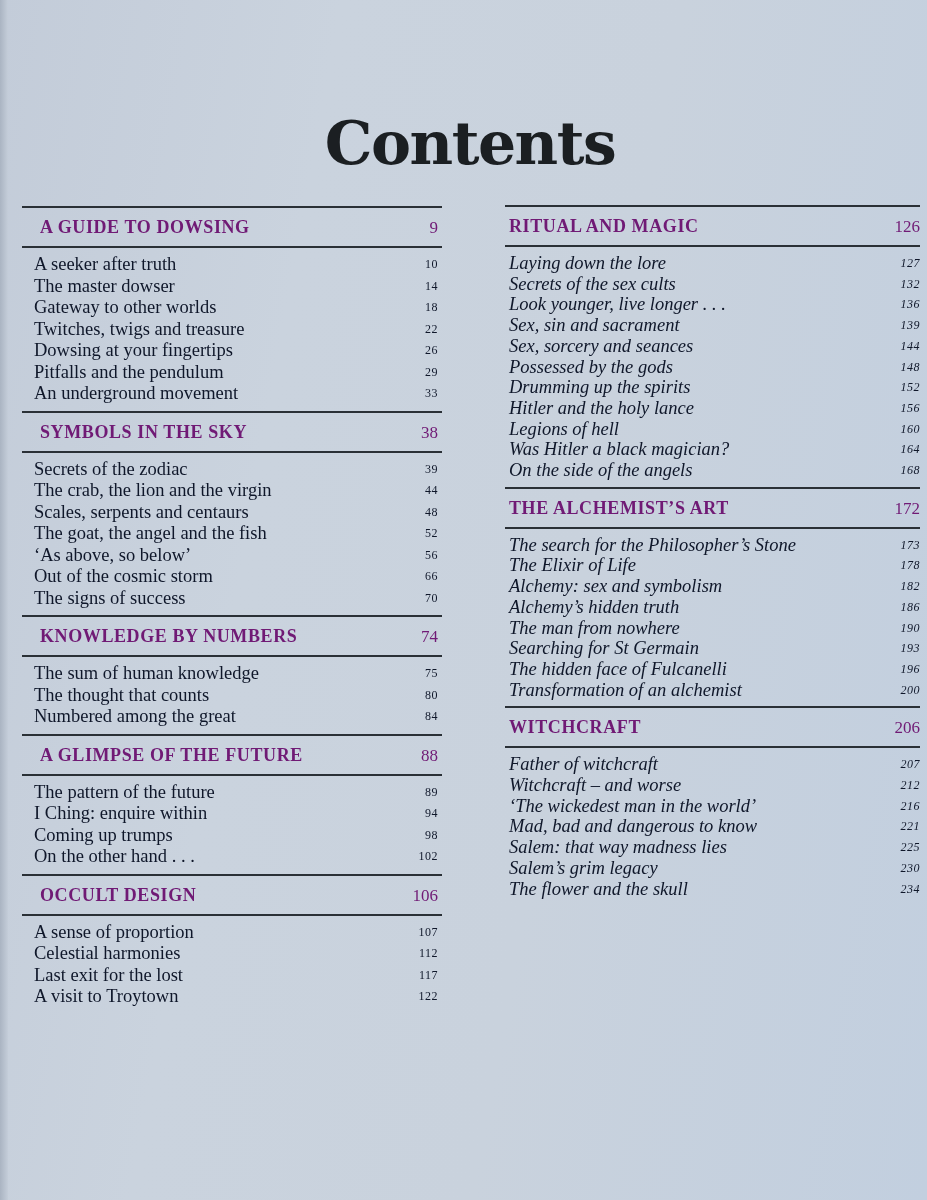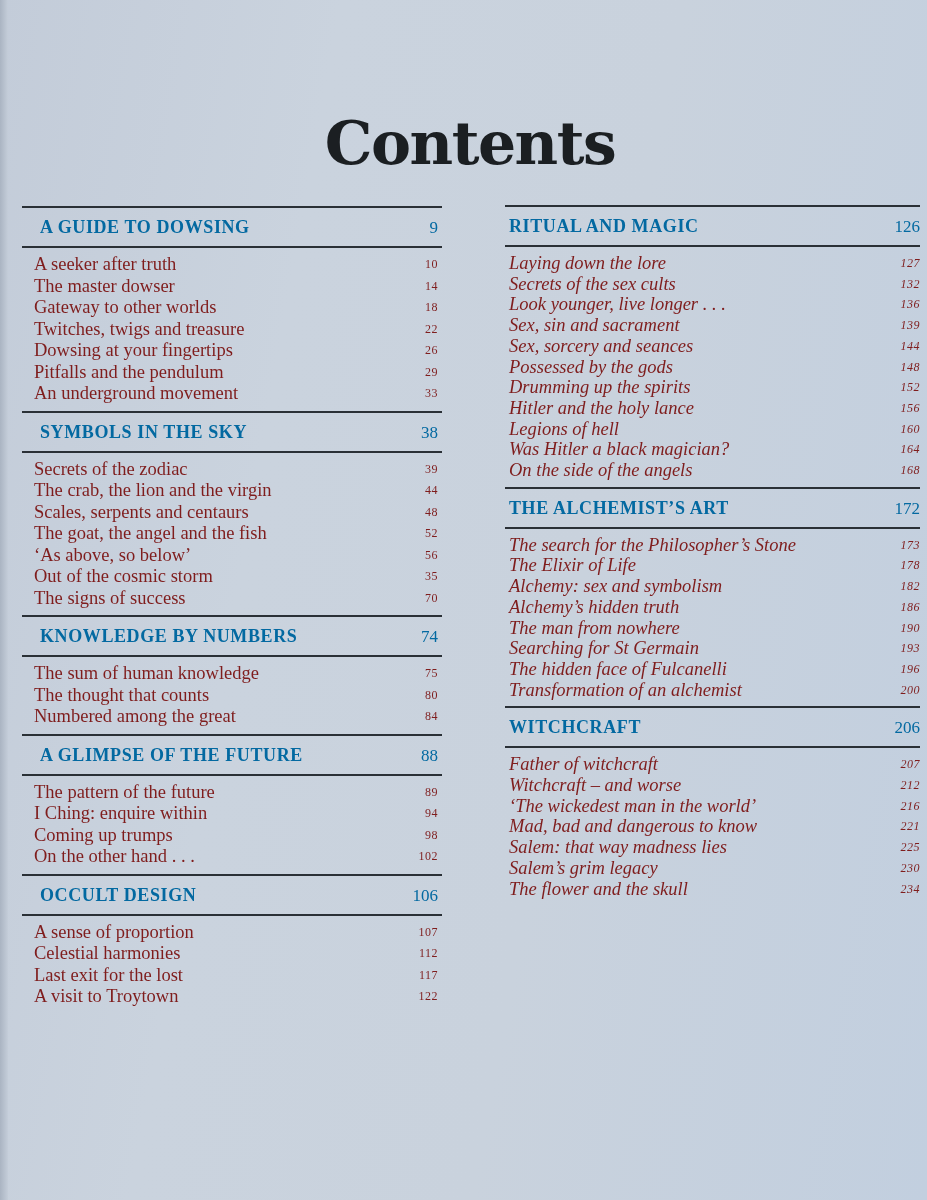--- a/index.html
+++ b/index.html
@@ -54,37 +54,37 @@
       margin: 0;
     }
     .section-head {
       display: flex;
       justify-content: space-between;
       align-items: baseline;
       padding: 9px 4px 8px 18px;
       font-size: 18px;
       letter-spacing: 0.6px;
       font-weight: 600;
-      color: #0369a1;
+      color: #701a75;
     }
     .section-head .num {
       font-weight: normal;
       font-size: 17px;
       letter-spacing: 0;
     }
     .items {
       padding: 6px 4px 6px 12px;
     }
     .item {
       display: flex;
       justify-content: space-between;
       align-items: flex-start;
       font-size: 18.5px;
       line-height: 21.5px;
-      color: #7f1d1d;
+      color: #0f172a;
     }
     .item .num {
       font-size: 12px;
       letter-spacing: 0.5px;
     }
     .col-right .section-head {
       padding-left: 4px;
       padding-right: 0;
       justify-content: space-between;
     }
@@ -163,21 +163,21 @@
       <div class="item">
         <span>The goat, the angel and the fish</span>
         <span class="num">52</span>
       </div>
       <div class="item">
         <span>‘As above, so below’</span>
         <span class="num">56</span>
       </div>
       <div class="item">
         <span>Out of the cosmic storm</span>
-        <span class="num">35</span>
+        <span class="num">66</span>
       </div>
       <div class="item">
         <span>The signs of success</span>
         <span class="num">70</span>
       </div>
     </div>
     <div class="rule"></div>
     <div class="section-head">
       <span>KNOWLEDGE BY NUMBERS</span>
       <span class="num">74</span>

